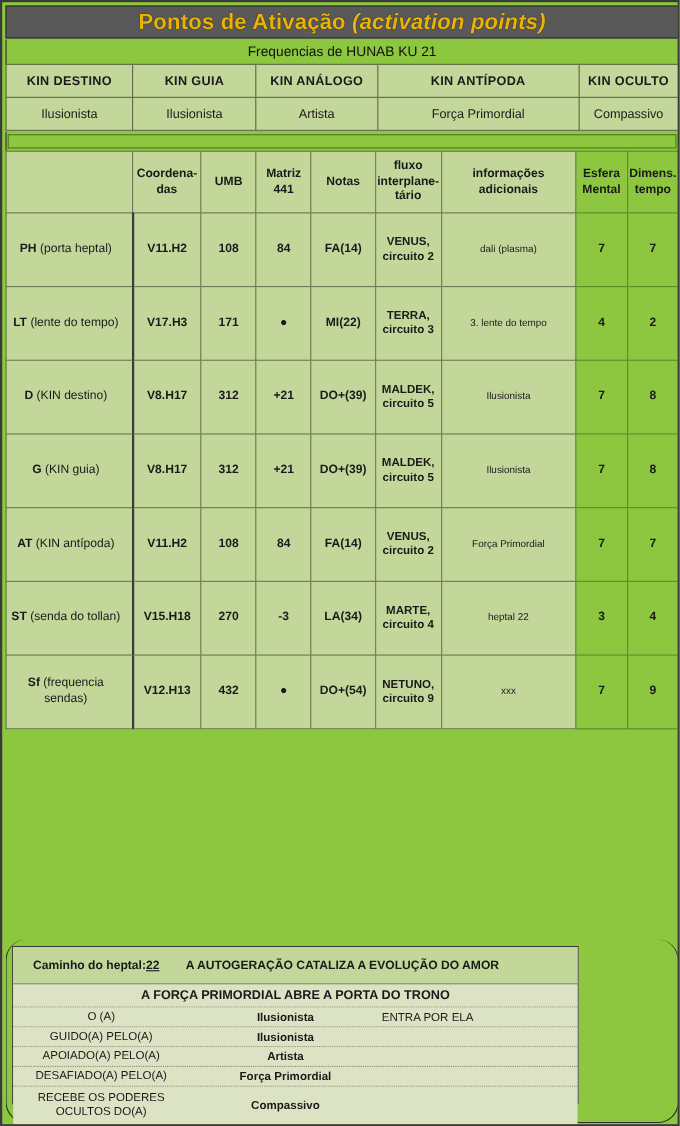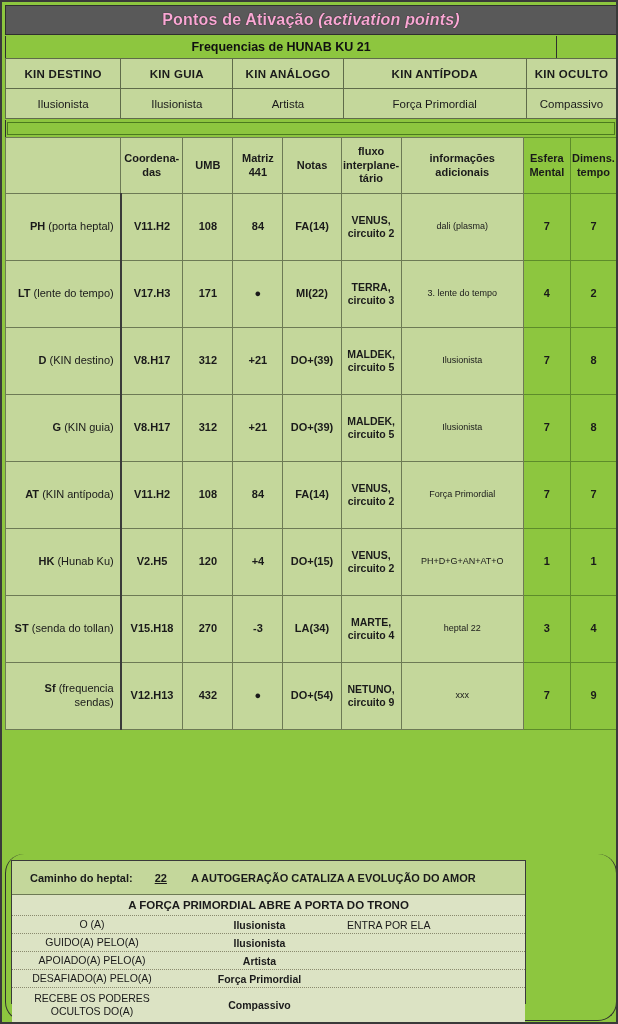--- a/index.html
+++ b/index.html
@@ -23,38 +23,38 @@
 
   
   .title-bar{
     position:absolute; left:3px; top:3px; width:612px; height:30px;
     background:#595959;
     border:1px solid #2f2f2f;
     box-sizing:border-box;
     display:flex; align-items:center; justify-content:center;
   }
   .title-bar .t{
-    color:#f9a8d4;
+    color:#eab308;
     font-weight:bold;
-    font-size:16px;
+    font-size:20px;
     letter-spacing:.2px;
     font-style:italic;
     text-shadow:0 0 1px #000;
   }
   .title-bar .t .rom{font-style:normal;}
 
   
   .freq-band{
-    position:absolute; left:3px; top:34px; width:552px; height:22px;
+    position:absolute; left:3px; top:34px; width:612px; height:22px;
     background:#8DC63F;
     border-left:1px solid #2f2f2f;
     border-right:1px solid #2f2f2f;
     box-sizing:border-box;
     display:flex; align-items:center; justify-content:center;
-    font-weight:bold; font-size:12.5px; color:#111;
+    font-weight:normal; font-size:12.5px; color:#111;
   }
 
   
   .kin-table{
     position:absolute; left:3px; top:56px; width:612px;
     border:1px solid #2f2f2f;
     box-sizing:border-box;
   }
   .kin-table td{
     border:1px solid #5f6b4a;
@@ -92,21 +92,20 @@
     vertical-align:middle;
     font-size:11px;
     box-sizing:border-box;
     line-height:1.25;
   }
   .main-table tr.hdr td{
     height:56px; font-weight:bold; font-size:11px;
   }
   .main-table tr.data td{height:67px;}
   .main-table td.lbl{
-    text-align:right;
     padding-right:6px;
     font-size:11px;
     border-right:2px solid #3a3a3a;
   }
   .main-table td.lbl b{font-weight:bold;}
   .main-table td.lbl span{font-weight:normal;}
   .main-table td.coord,
   .main-table td.umb,
   .main-table td.mat,
   .main-table td.notas{font-weight:bold;font-size:11px;}
@@ -138,21 +137,21 @@
     box-sizing:border-box;
     background:#DCE3C4;
   }
   .heptal-row{
     height:34px; background:#C4D79B;
     border-bottom:1px solid #6d7a55;
     display:flex; align-items:center;
     font-size:11px; color:#1a1a1a; box-sizing:border-box;
   }
   .heptal-row .h-label{margin-left:18px;font-weight:bold;}
-  .heptal-row .h-num{margin-left:22px;font-weight:bold;text-decoration:underline;}
+  .heptal-row .h-num{font-weight:bold;text-decoration:underline;}
   .heptal-row .h-phrase{margin-left:24px;font-weight:bold;}
   .force-row{
     height:20px; display:flex;align-items:center;justify-content:center;
     font-weight:bold;font-size:11.5px;color:#1a1a1a;
     border-bottom:1px dotted #8a8a6e;
     background:#DCE3C4;
   }
   .attr-row{
     height:17px; display:flex; align-items:center;
     border-bottom:1px dotted #8a8a6e;
@@ -310,31 +309,20 @@
       <td class="umb">108</td>
       <td class="mat">84</td>
       <td class="notas">FA(14)</td>
       <td class="fluxo"><span>VENUS,</span><br><span>circuito 2</span></td>
       <td class="info">Força Primordial</td>
       <td class="sphere">7</td>
       <td class="dim">7</td>
     </tr>
 
 
-    <tr class="data">
-      <td class="lbl"><b>HK</b> <span>(Hunab Ku)</span></td>
-      <td class="coord">V2.H5</td>
-      <td class="umb">120</td>
-      <td class="mat">+4</td>
-      <td class="notas">DO+(15)</td>
-      <td class="fluxo"><span>VENUS,</span><br><span>circuito 2</span></td>
-      <td class="info">PH+D+G+AN+AT+O</td>
-      <td class="sphere">1</td>
-      <td class="dim">1</td>
-    </tr>
 
     <tr class="data">
       <td class="lbl"><b>ST</b> <span>(senda do tollan)</span></td>
       <td class="coord">V15.H18</td>
       <td class="umb">270</td>
       <td class="mat">-3</td>
       <td class="notas">LA(34)</td>
       <td class="fluxo"><span>MARTE,</span><br><span>circuito 4</span></td>
       <td class="info">heptal 22</td>
       <td class="sphere">3</td>

